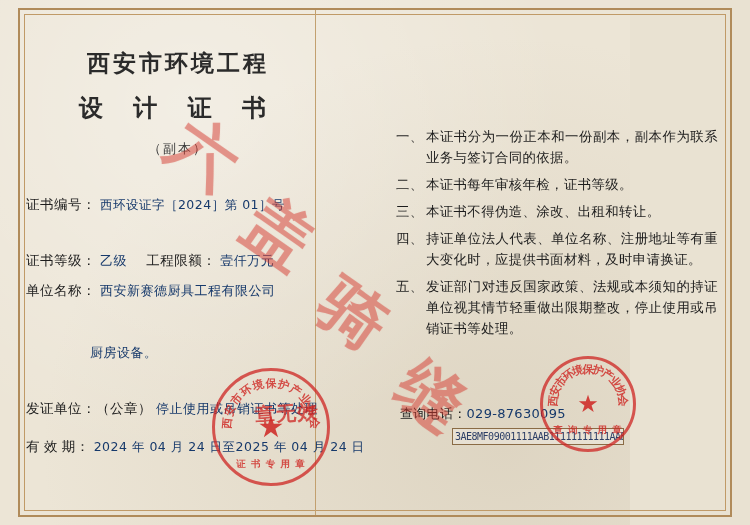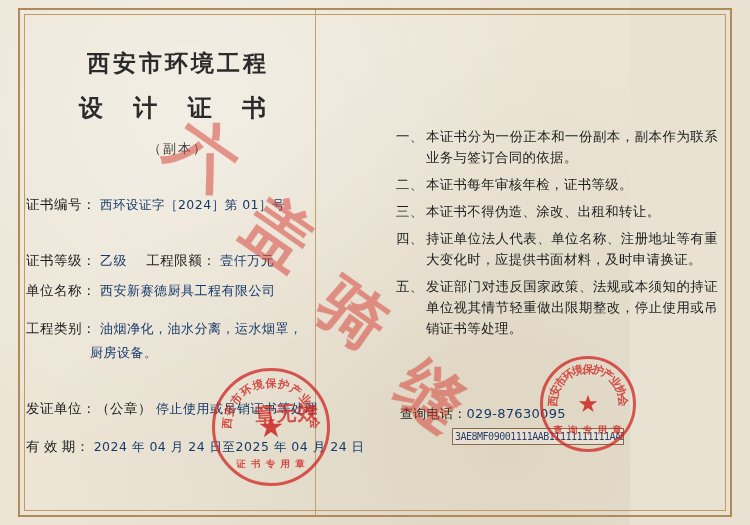--- a/index.html
+++ b/index.html
@@ -308,24 +308,20 @@
     &nbsp;&nbsp;&nbsp;
     <span class="lbl">工程限额：</span>
     <span class="val-cn">壹仟万元</span>
   </div>
 
   <div class="fieldrow r3">
     <span class="lbl">单位名称：</span>
     <span class="val-cn">西安新赛德厨具工程有限公司</span>
   </div>
 
-  <div class="fieldrow r4">
-    <span class="lbl">工程类别：</span>
-    <span class="val-cn">油烟净化，油水分离，运水烟罩，</span>
-  </div>
   <div class="fieldrow r4b">
     <span class="val-cn">厨房设备。</span>
   </div>
 
   <div class="fieldrow r5">
     <span class="lbl">发证单位：（公章）</span>
     <span class="val-cn">停止使用或吊销证书等处理</span>
   </div>
 
   <div class="fieldrow r6">

